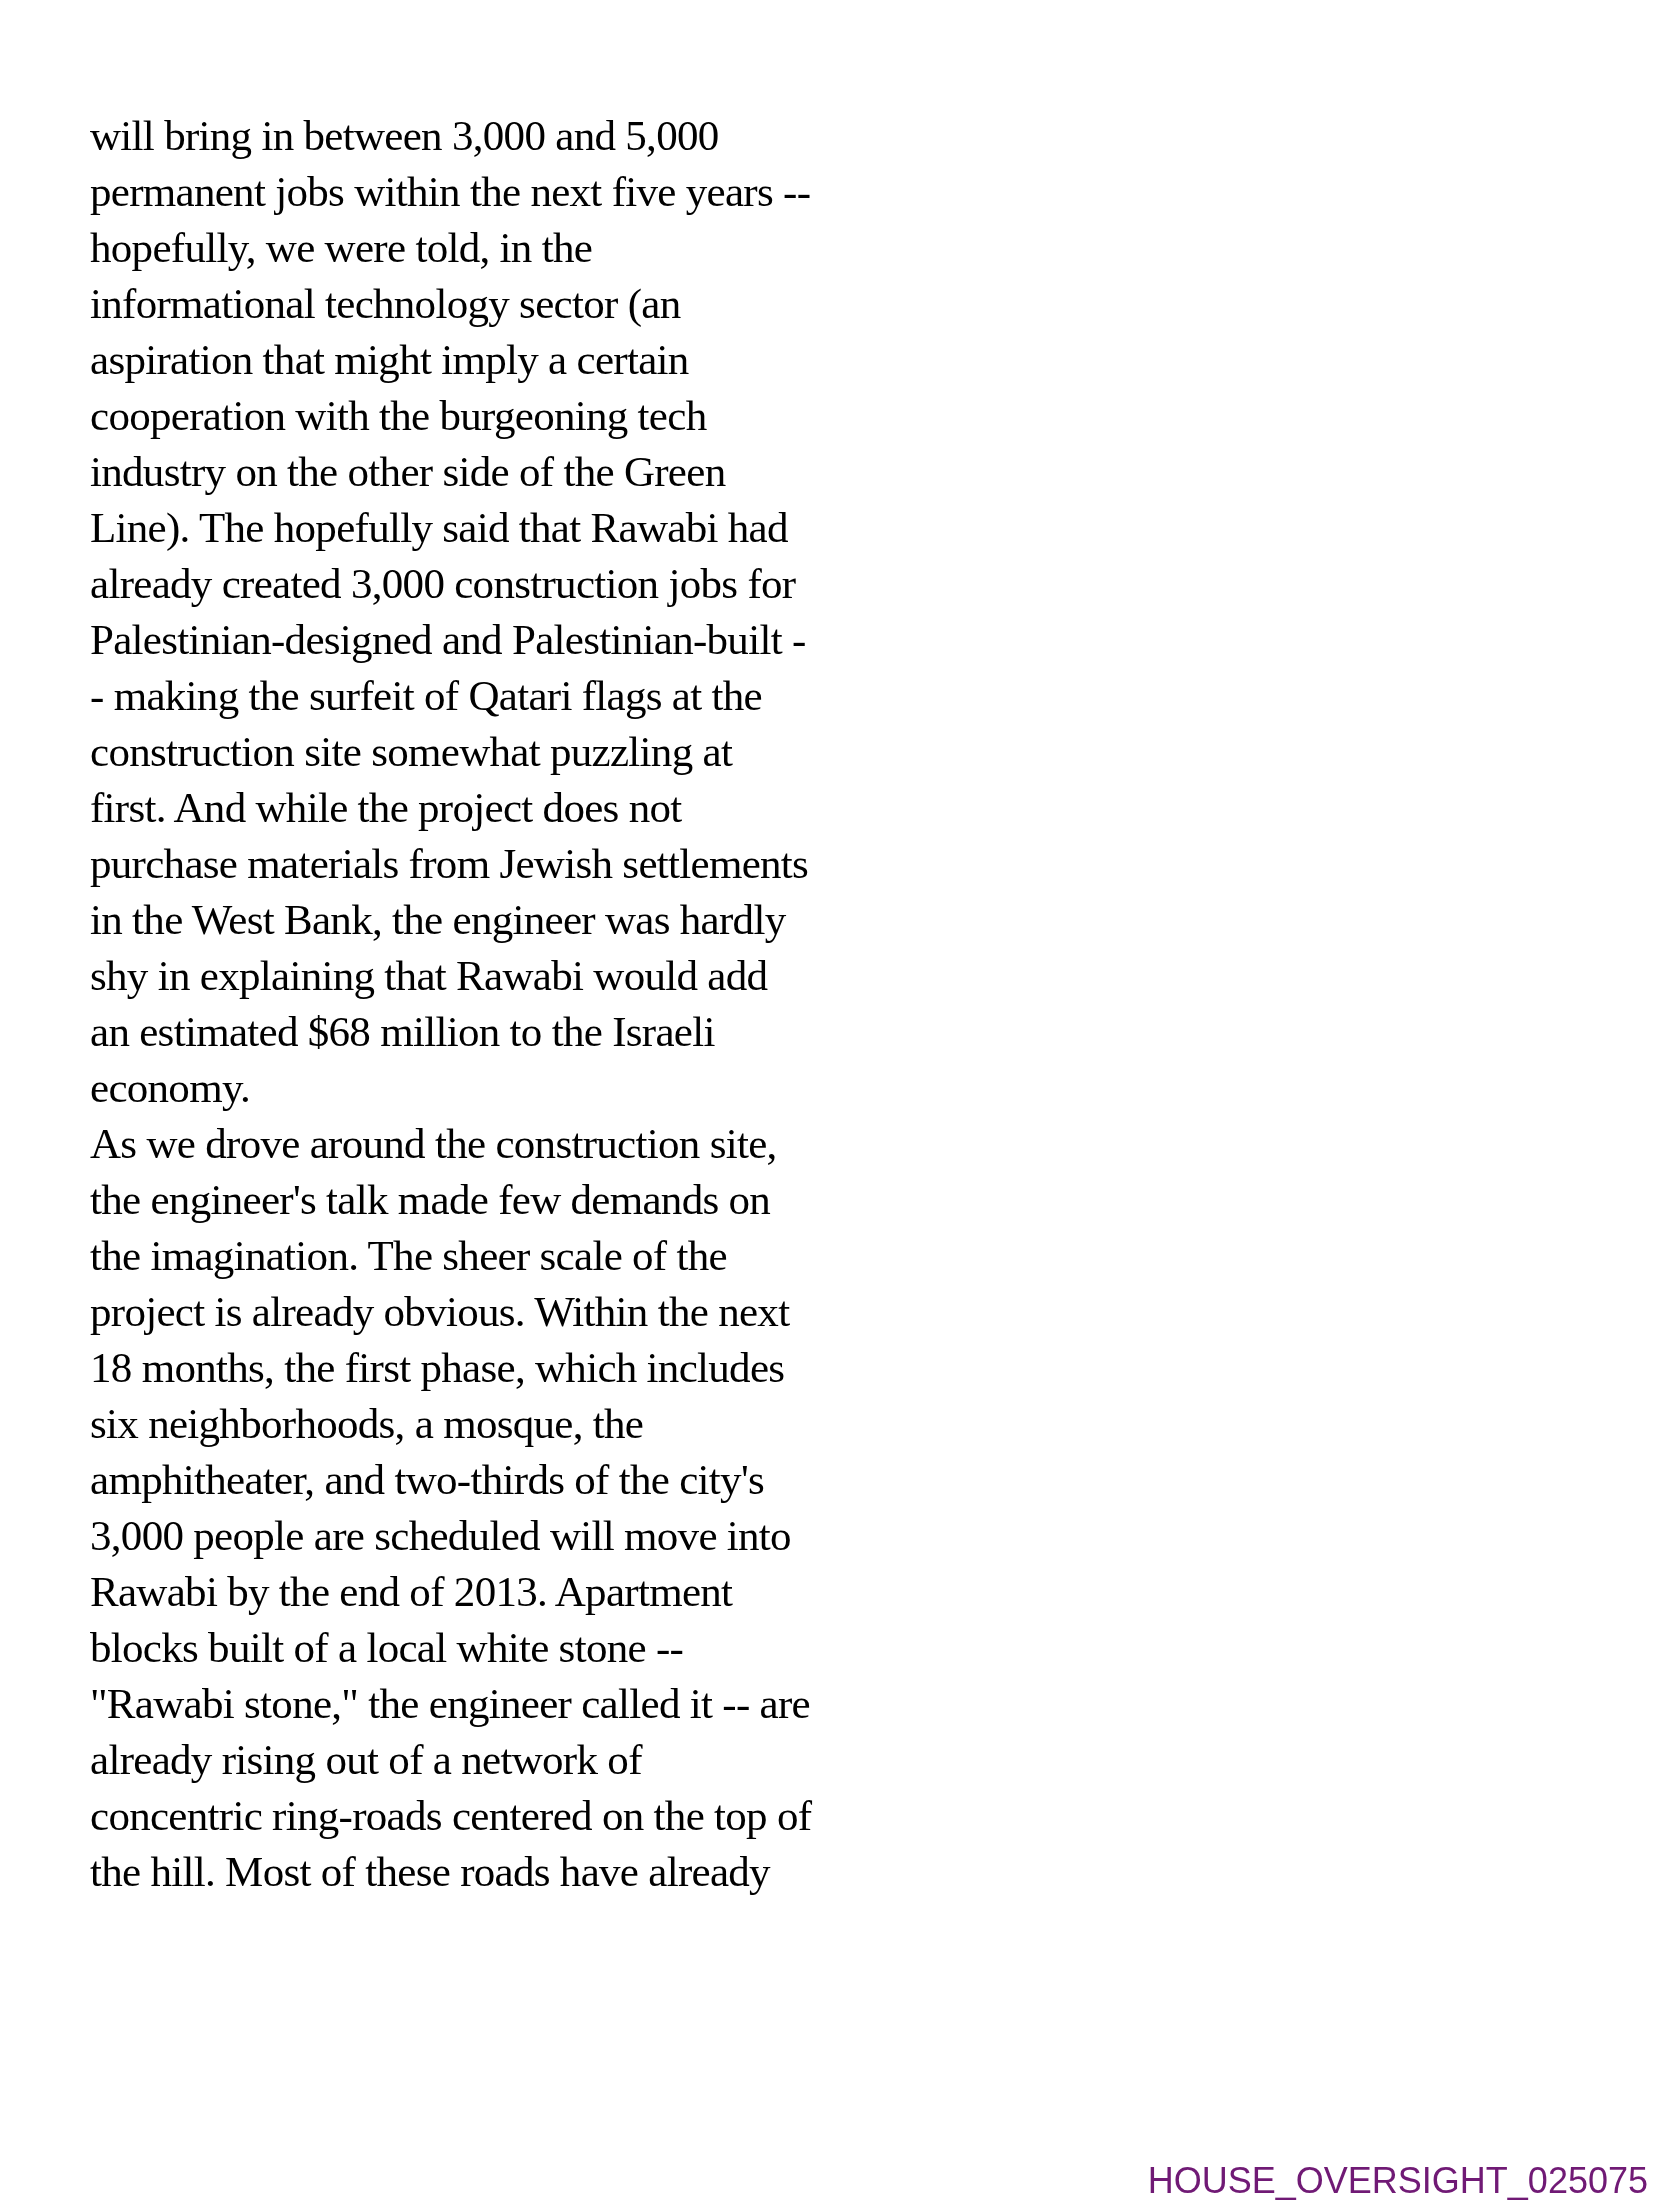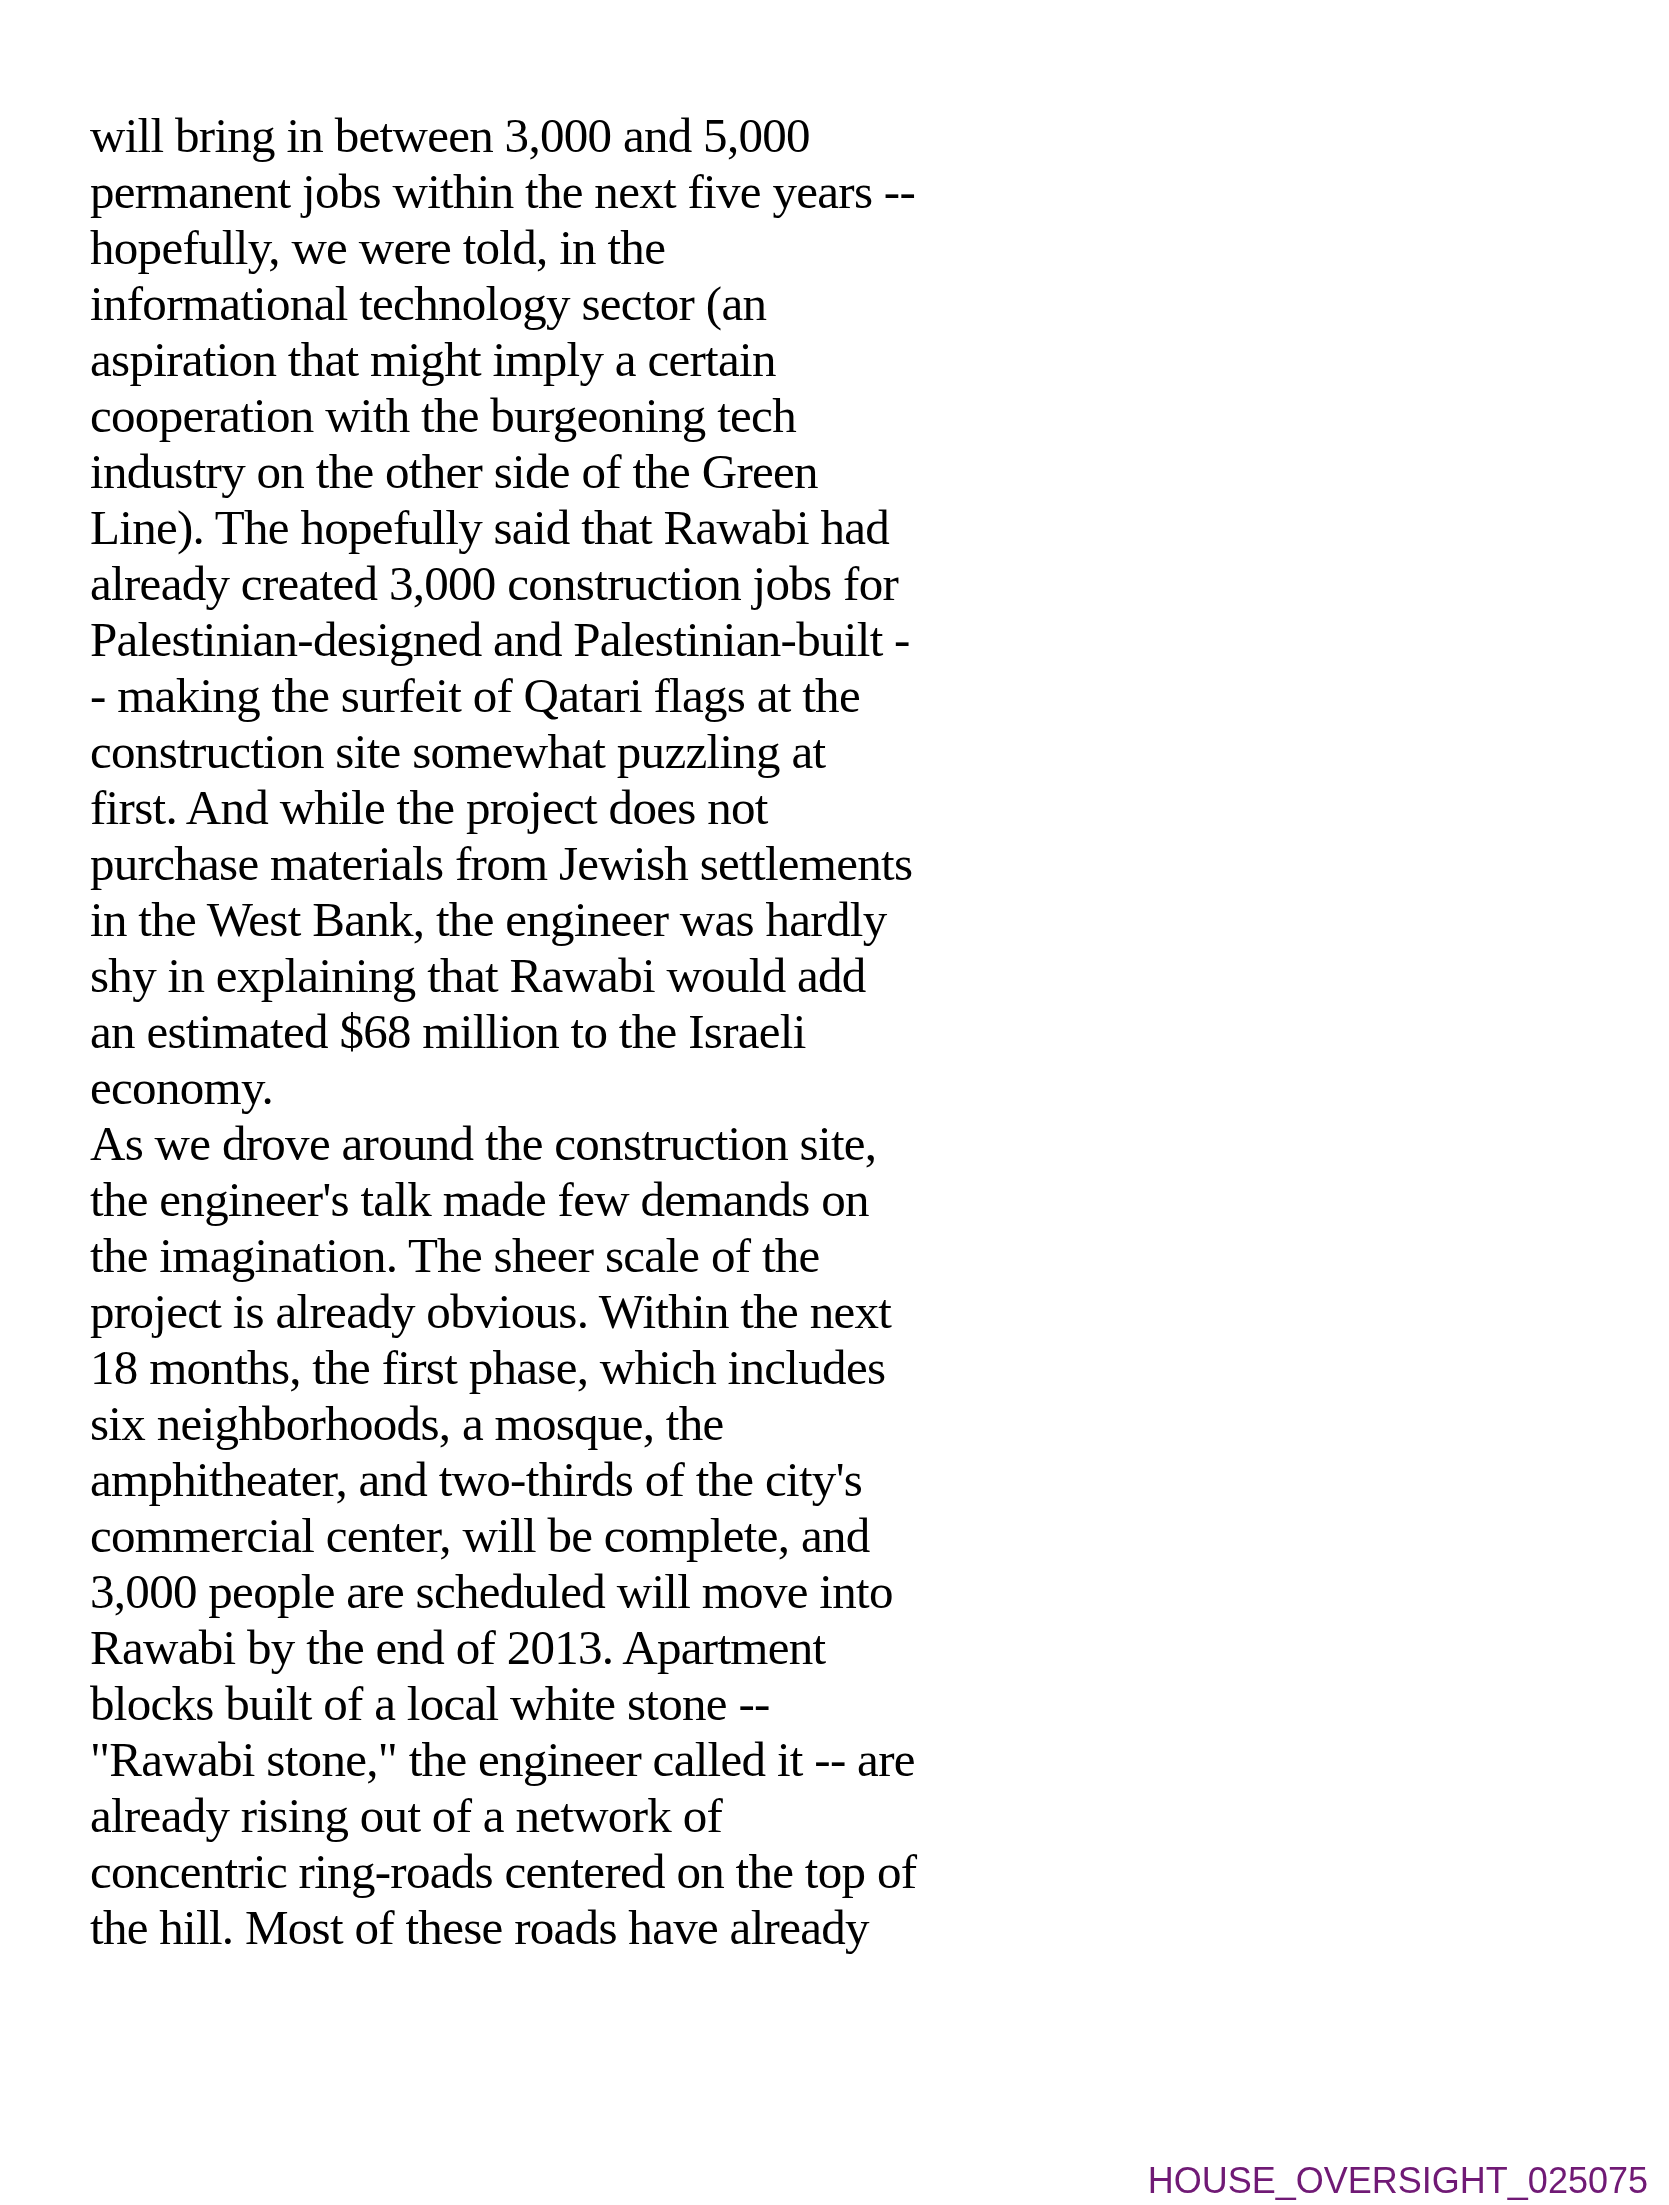--- a/index.html
+++ b/index.html
@@ -17,21 +17,21 @@
   }
   .page {
     position: absolute;
     inset: 0;
     background: #ffffff;
   }
   .text-block {
     position: absolute;
     left: 90px;
     top: 108px;
-    font-size: 49px;
+    font-size: 43px;
     line-height: 56px;
     letter-spacing: -0.7px;
     color: #000000;
   }
   .paragraph {
     margin: 0;
     padding: 0;
   }
   .paragraph + .paragraph {
   }
@@ -78,21 +78,20 @@
         <span class="text-line">economy.</span>
       </p>
       <p class="paragraph">
         <span class="text-line">As we drove around the construction site,</span>
         <span class="text-line">the engineer's talk made few demands on</span>
         <span class="text-line">the imagination. The sheer scale of the</span>
         <span class="text-line">project is already obvious. Within the next</span>
         <span class="text-line">18 months, the first phase, which includes</span>
         <span class="text-line">six neighborhoods, a mosque, the</span>
         <span class="text-line">amphitheater, and two-thirds of the city's</span>
-        <span class="text-line">commercial center, will be complete, and</span>
         <span class="text-line">3,000 people are scheduled will move into</span>
         <span class="text-line">Rawabi by the end of 2013. Apartment</span>
         <span class="text-line">blocks built of a local white stone --</span>
         <span class="text-line">"Rawabi stone," the engineer called it -- are</span>
         <span class="text-line">already rising out of a network of</span>
         <span class="text-line">concentric ring-roads centered on the top of</span>
         <span class="text-line">the hill. Most of these roads have already</span>
       </p>
     </div>
 

